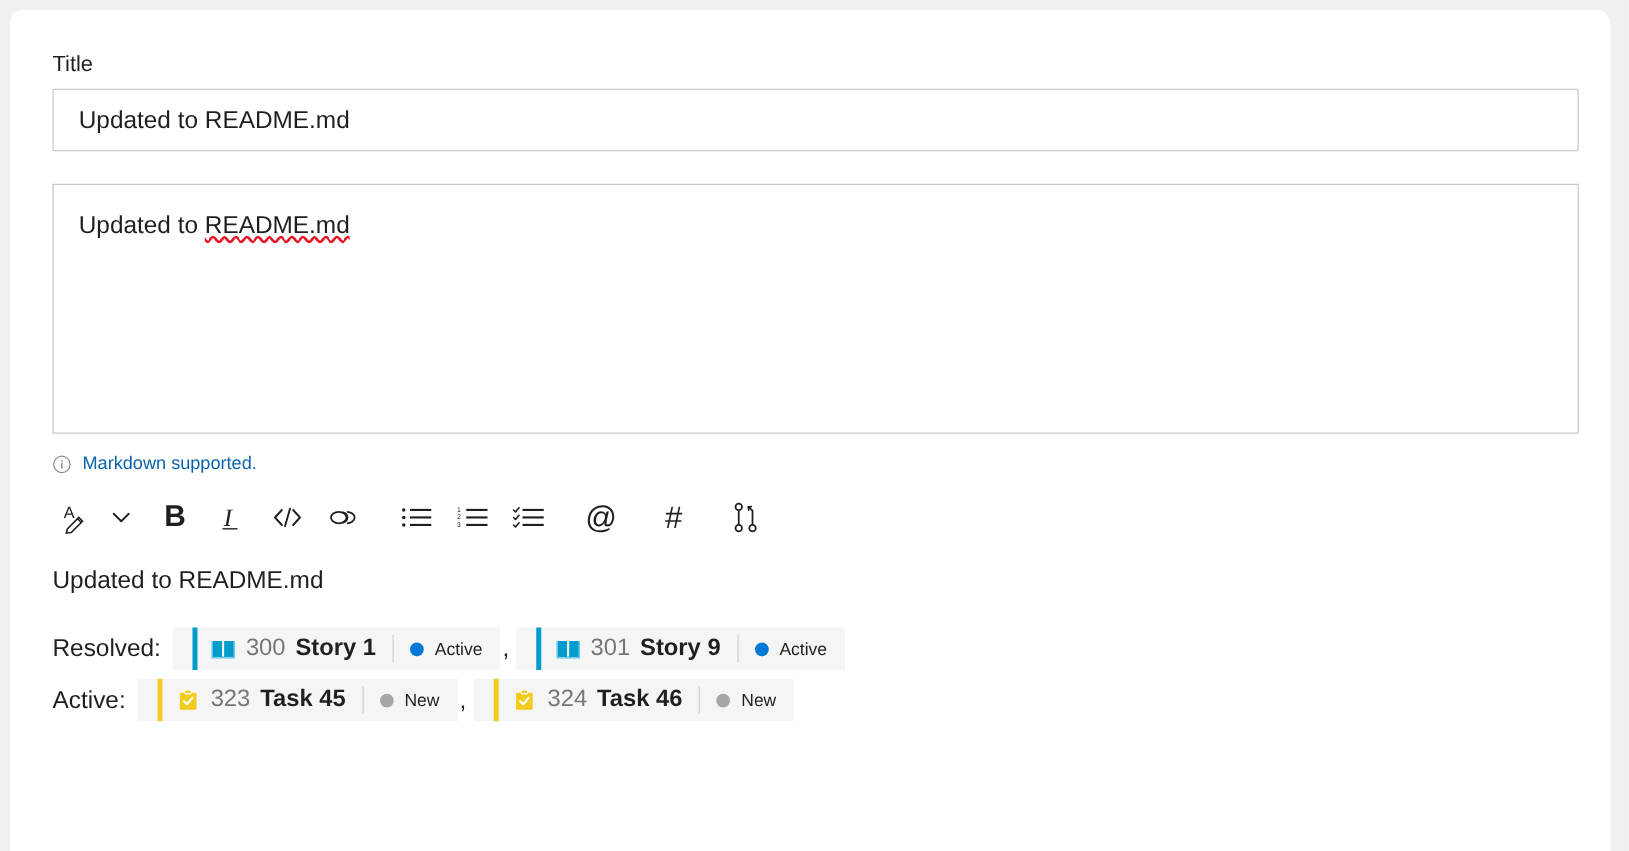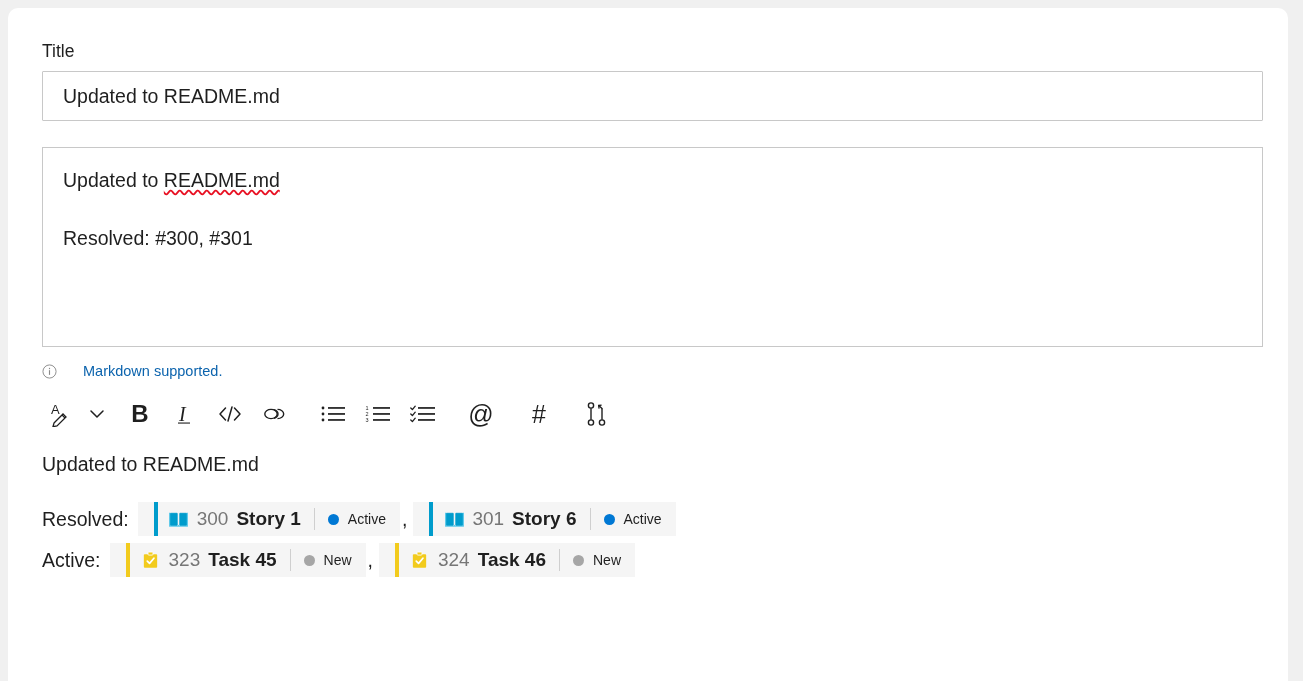--- a/index.html
+++ b/index.html
@@ -75,21 +75,21 @@
   .squiggle {
     text-decoration: underline wavy #e81123;
     text-decoration-skip-ink: none;
     text-underline-offset: 2px;
   }
 
   
   .md-hint {
     display: flex;
     align-items: center;
-    gap: 26px;
+    gap: 9px;
     margin-top: 14px;
     height: 20px;
   }
   .md-hint .info-ic {
     width: 15px; height: 15px;
     display: inline-block;
     flex: 0 0 auto;
   }
   .md-hint-text {
     font-size: 14.5px;
@@ -230,21 +230,20 @@
 
       <div class="field-label">Title</div>
       <input class="title-input" type="text" value="Updated to README.md" style="">
 
       <div class="gap-a"></div>
 
 
       <div class="desc-box">
         <div class="desc-line"><span>Updated to </span><span class="squiggle">README.md</span></div>
         <div class="desc-blank"></div>
-        <div class="desc-line">Resolved: #300, #301</div>
       </div>
 
       <div class="md-hint">
         <span class="info-ic">
           <svg width="15" height="15" viewBox="0 0 16 16">
             <circle cx="8" cy="8" r="7" fill="none" stroke="#8a8a8a" stroke-width="1"></circle>
             <rect x="7.4" y="6.6" width="1.2" height="5" fill="#8a8a8a"></rect>
             <rect x="7.4" y="4.1" width="1.2" height="1.4" fill="#8a8a8a"></rect>
           </svg>
         </span>
@@ -399,21 +398,21 @@
             <span class="wi-chip">
               <span class="wi-accent" style="background:#009ccc"></span>
               <span class="wi-icon">
                 <svg width="19" height="19" viewBox="0 0 20 20">
                   <path d="M1.5 3.5 L8.6 3.5 L8.6 16.2 L1.5 16.2 Z" fill="#009ccc" stroke="#009ccc" stroke-width="1"></path>
                   <path d="M11.4 3.5 L18.5 3.5 L18.5 16.2 L11.4 16.2 Z" fill="#009ccc" stroke="#009ccc" stroke-width="1"></path>
                   <path d="M0.6 3 L0.6 17.2 L9.3 17.2 L10 16.2 L10.7 17.2 L19.4 17.2 L19.4 3" fill="none" stroke="#5bc8ea" stroke-width="1.1" stroke-linejoin="round"></path>
                 </svg>
               </span>
               <span class="wi-id">301</span>
-              <span class="wi-title">Story 6</span>
+              <span class="wi-title">Story 9</span>
               <span class="wi-divider"></span>
               <span class="wi-state">
                 <span class="wi-dot" style="background:#0078d4"></span>
                 <span class="wi-state-label">Active</span>
               </span>
             </span>
           </div>
 
           <div class="wi-row">
             <span class="wi-row-label">Active:</span>

